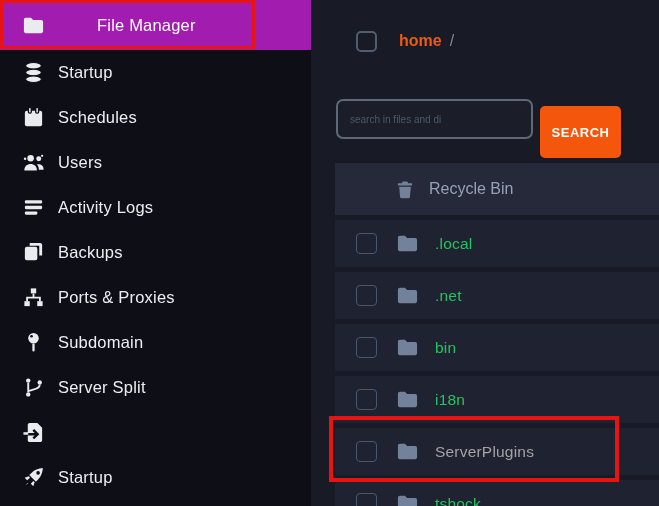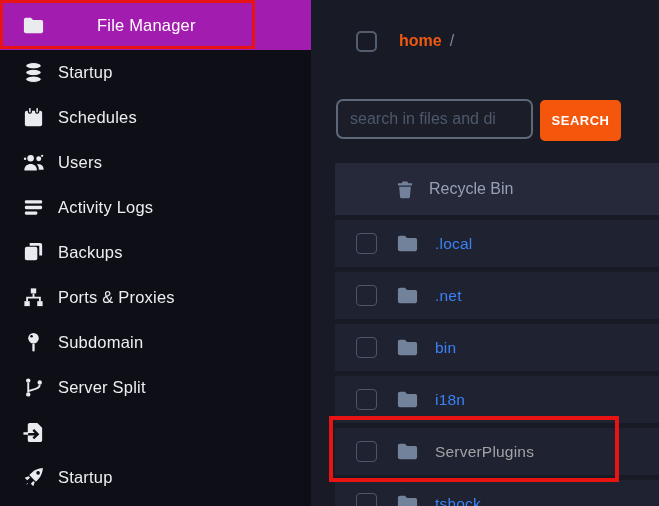--- a/index.html
+++ b/index.html
@@ -40,26 +40,26 @@
   .breadcrumb {
     position:absolute; left:399px; top:32px; font-size:16px;
     display:flex; gap:8px; align-items:center;
   }
   .breadcrumb .root { color:#ee5a12; font-weight:600; cursor:pointer; }
   .breadcrumb .sep  { color:#7e8899; font-weight:400; }
 
   .search-input {
     position:absolute; left:336px; top:99px; width:197px; height:40px;
     background:#1b1e29; border:2px solid #5e6879; border-radius:7px;
-    color:#aab3c5; font-size:16px; padding:0 12px; outline:none;
+    color:#aab3c5; font-size:10px; padding:0 12px; outline:none;
     font-family:"Liberation Sans", sans-serif;
   }
   .search-input::placeholder { color:#4e586b; opacity:1; }
   .search-button {
-    position:absolute; left:540px; top:100px; width:81px; height:41px;
+    position:absolute; left:540px; top:106px; width:81px; height:52px;
     background:#f4560b; border:none; border-radius:5px;
     color:#ffffff; font-size:13px; font-weight:700; letter-spacing:.5px;
     cursor:pointer; font-family:"Liberation Sans", sans-serif;
   }
 
   
   .file-table {
     position:absolute; left:335px; top:163px; width:324px;
   }
   .table-header-row {
@@ -76,21 +76,21 @@
   .file-row {
     height:47px; margin-top:5px; background:#1f2231;
     display:flex; align-items:center; padding-left:21px; cursor:pointer;
   }
   .row-check { border-width:1.5px; border-color:#4c566b; border-radius:4px; }
   .row-icon {
     width:23px; height:23px; margin-left:19px; color:#73829b; flex:0 0 23px;
   }
   .row-icon svg { width:100%; height:100%; display:block; }
   .row-name {
-    margin-left:16px; color:#3b82f6; font-size:15.5px; letter-spacing:.2px;
+    margin-left:16px; color:#22c55e; font-size:15.5px; letter-spacing:.2px;
   }
   .file-row.highlighted .row-name { color:#bd432a; }
 
   
   .annotation {
     position:absolute; border-style:solid; pointer-events:none; z-index:10;
     background:transparent;
   }
   .annotation-file-manager { left:0; top:0; width:255px; height:49px; border-width:3px; }
   .annotation-serverplugins { left:329px; top:416px; width:290px; height:66px; border-width:4px; }

